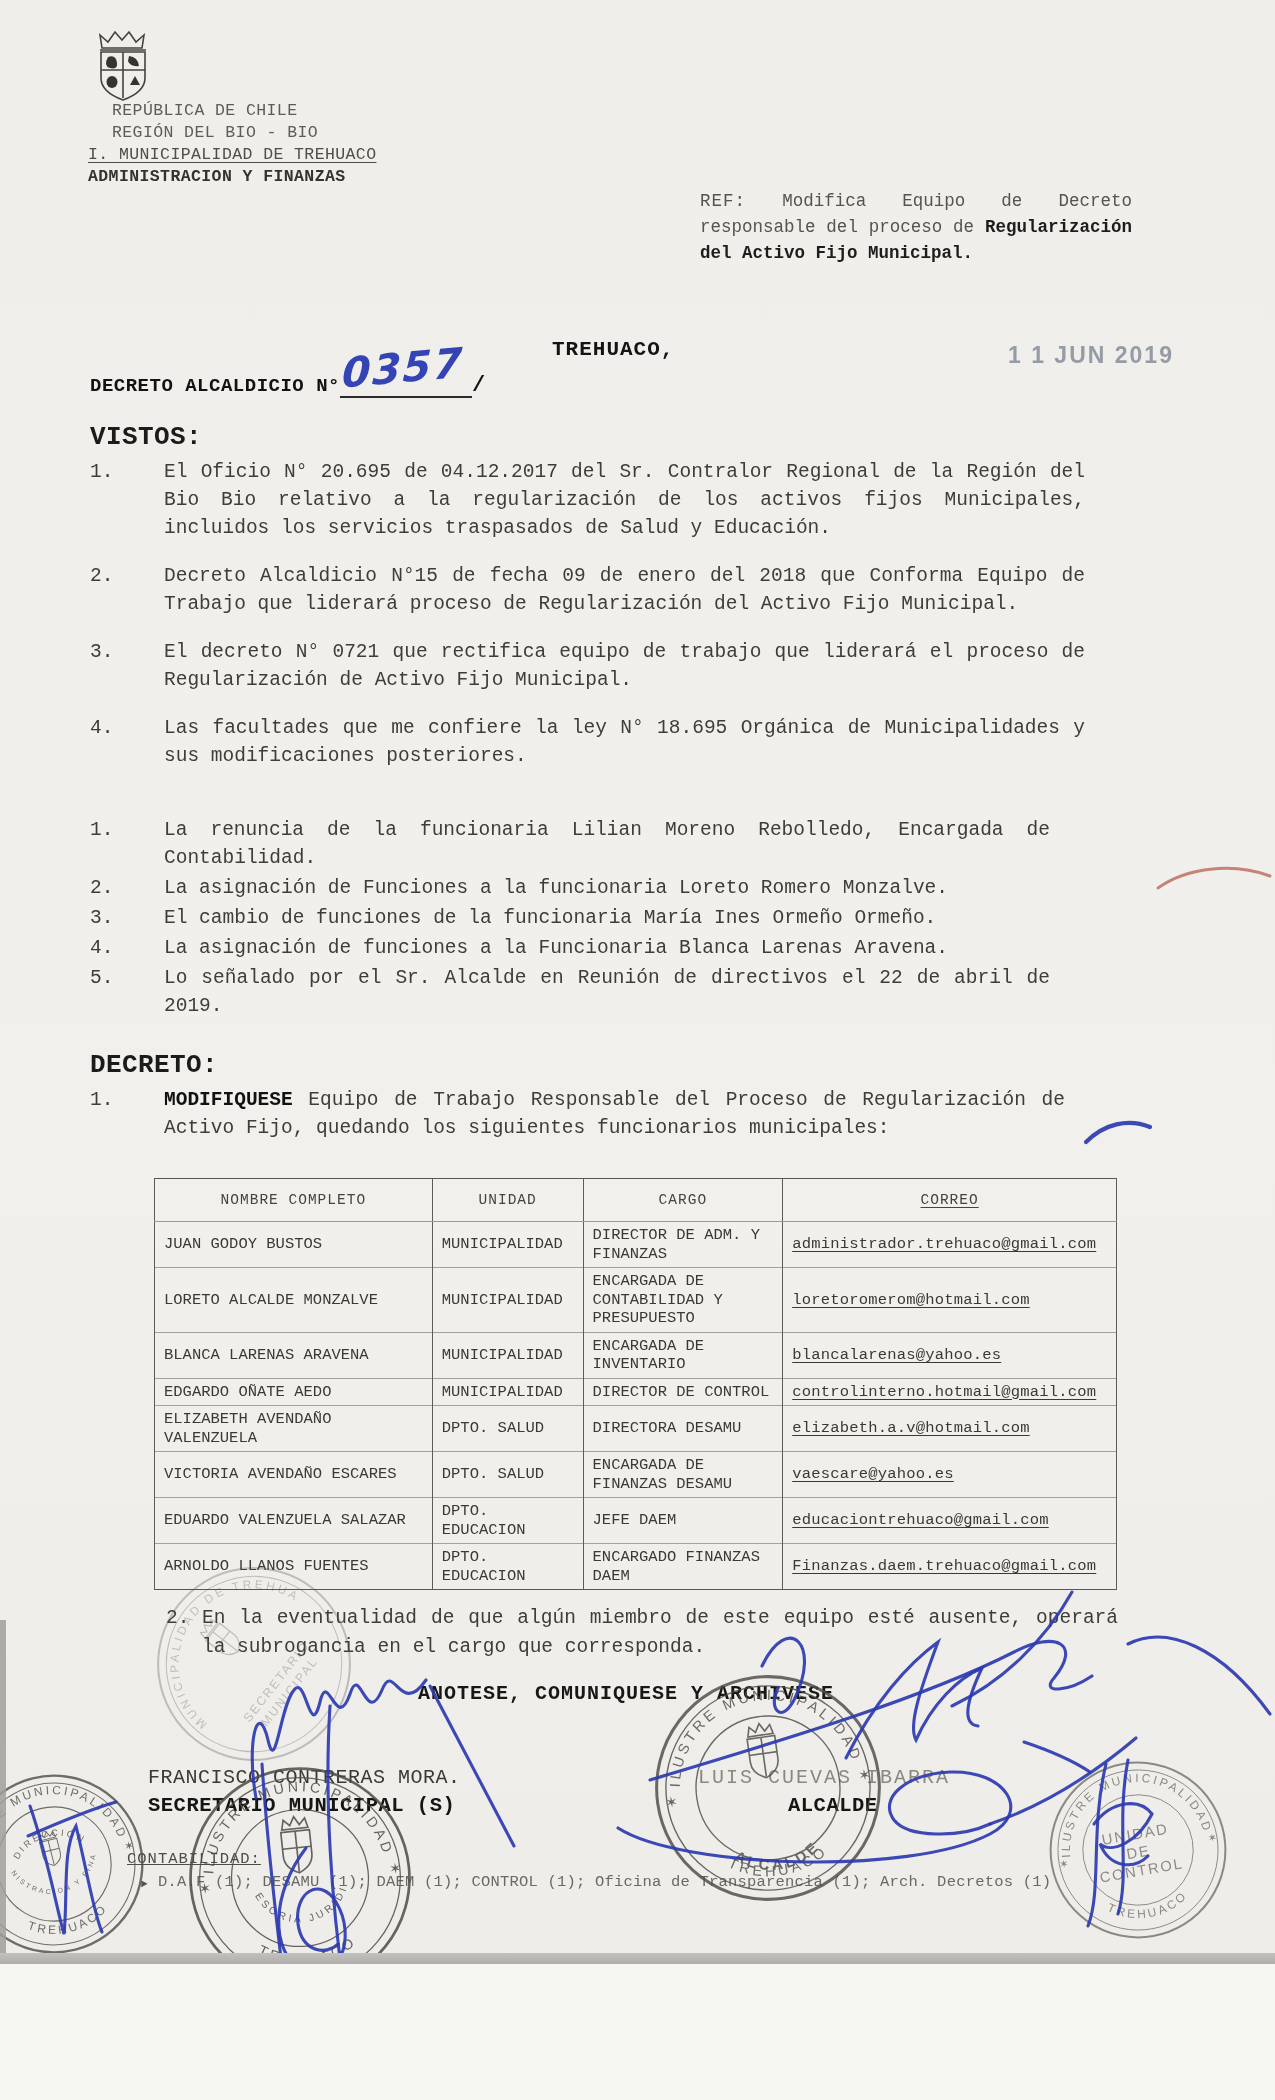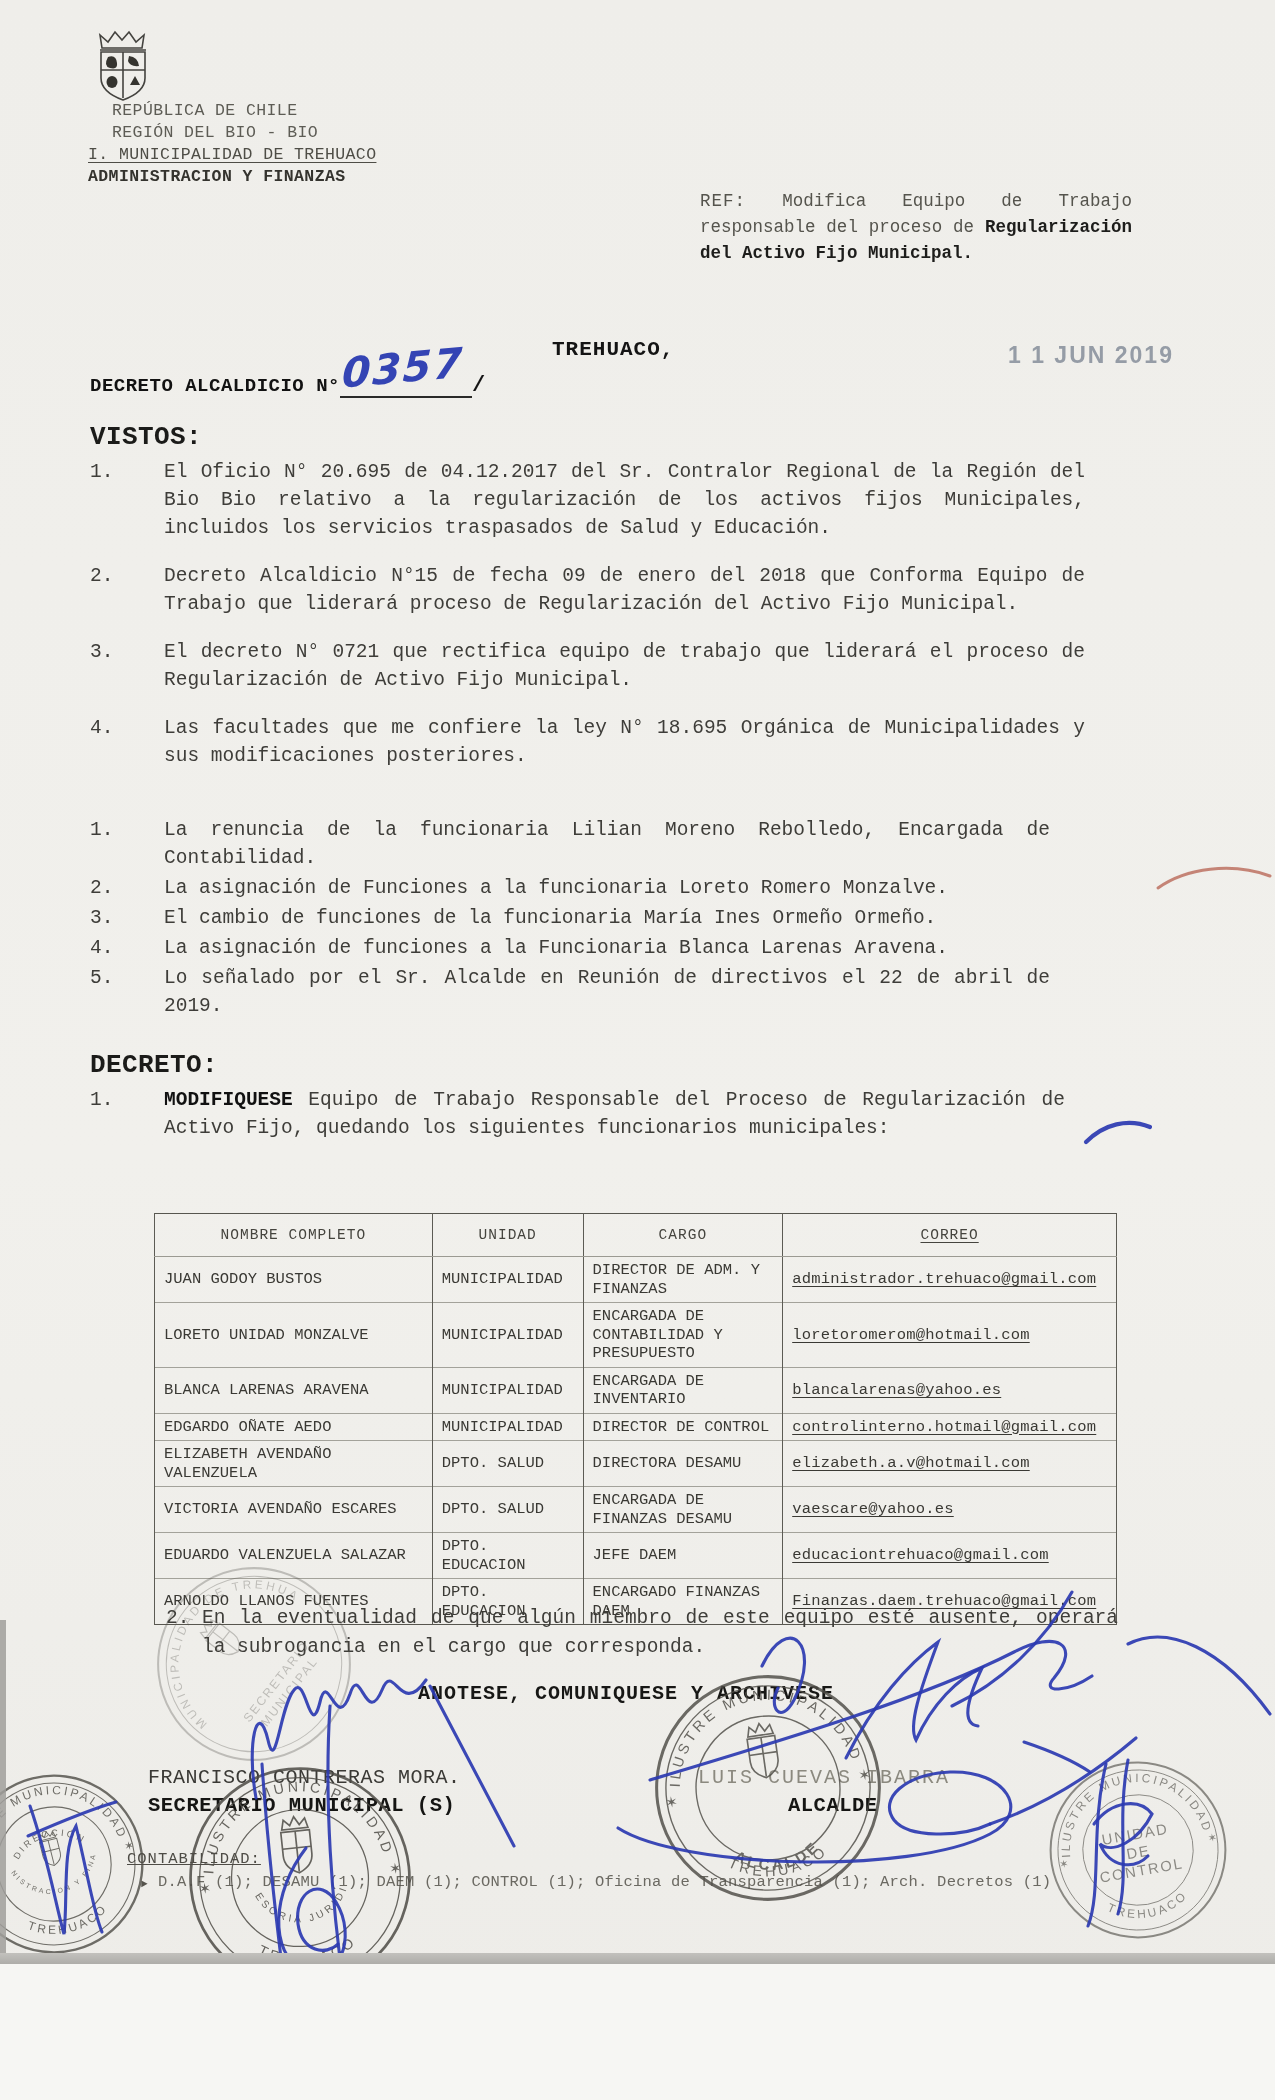--- a/index.html
+++ b/index.html
@@ -36,21 +36,21 @@
   .li .num{flex:0 0 74px;font-size:19.5px;line-height:28px;}
   .li .body{flex:1;font-size:19.5px;line-height:28px;text-align:justify;}
   #vistos .li{margin:0 0 20px;}
   #considerando .li{margin:0 0 2px;}
   #decreto .li .body b{color:#111;}
   
   #equipo-table{border-collapse:collapse;width:963px;background:transparent;}
   #equipo-table th{font-weight:400;font-size:14.5px;color:#45443e;letter-spacing:1px;
     padding:13px 6px;border-bottom:1px solid #9b9a92;}
   #equipo-table td{font-size:15.5px;line-height:18.5px;color:#3a3934;padding:4px 9px;vertical-align:middle;}
-  #equipo-table, #equipo-table td, #equipo-table th{border-left:1.5px solid #5c5b54;border-right:1.5px solid #5c5b54;margin-top:35px;}
+  #equipo-table, #equipo-table td, #equipo-table th{border-left:1.5px solid #5c5b54;border-right:1.5px solid #5c5b54;}
   #equipo-table{border:1.8px solid #57564f;}
   #equipo-table tr+tr td{border-top:1px solid #a3a29a;}
   .c-name{width:262px;}
   .c-unidad{width:132px;}
   .c-cargo{width:182px;}
   .c-mail{width:315px;color:#514f48;text-decoration:underline;text-underline-offset:3px;letter-spacing:.2px;}
   
   #item2{display:flex;width:952px;}
   #item2 .num{flex:0 0 36px;font-size:19.5px;line-height:29px;}
   #item2 .body{flex:1;font-size:19.5px;line-height:29px;text-align:justify;}
@@ -104,21 +104,21 @@
 
   <div class="abs" id="letterhead-text" style="left:88px;top:100px">
     <div class="lh-light">REPÚBLICA DE CHILE</div>
     <div class="lh-light">REGIÓN DEL BIO - BIO</div>
     <div class="lh-under">I. MUNICIPALIDAD DE TREHUACO</div>
     <div class="lh-bold">ADMINISTRACION Y FINANZAS</div>
   </div>
 
   <div class="abs" id="ref" style="left:700px;top:188px">
     <span class="ref-label">REF:</span>
-    <span>Modifica Equipo de Trabajo responsable del proceso de</span>
+    <span>Modifica Equipo de Decreto responsable del proceso de</span>
     <b>Regularización del Activo Fijo Municipal.</b>
   </div>
 
   <div class="abs" id="city" style="left:552px;top:338px">TREHUACO,</div>
   <div class="abs" id="datestamp" style="left:1008px;top:342px">1 1 JUN 2019</div>
 
   <div class="abs" style="left:90px;top:366px">
     <span class="doc-title">DECRETO ALCALDICIO N°</span><span class="num-wrap"><span class="hand">0357</span></span><span class="slash">/</span>
   </div>
 
@@ -201,21 +201,21 @@
     <tbody>
 
         <tr>
           <td class="c-name">JUAN GODOY BUSTOS</td>
           <td class="c-unidad">MUNICIPALIDAD</td>
           <td class="c-cargo">DIRECTOR DE ADM. Y FINANZAS</td>
           <td class="c-mail">administrador.trehuaco@gmail.com</td>
         </tr>
 
         <tr>
-          <td class="c-name">LORETO UNIDAD MONZALVE</td>
+          <td class="c-name">LORETO ALCALDE MONZALVE</td>
           <td class="c-unidad">MUNICIPALIDAD</td>
           <td class="c-cargo">ENCARGADA DE CONTABILIDAD Y PRESUPUESTO</td>
           <td class="c-mail">loretoromerom@hotmail.com</td>
         </tr>
 
         <tr>
           <td class="c-name">BLANCA LARENAS ARAVENA</td>
           <td class="c-unidad">MUNICIPALIDAD</td>
           <td class="c-cargo">ENCARGADA DE INVENTARIO</td>
           <td class="c-mail">blancalarenas@yahoo.es</td>

